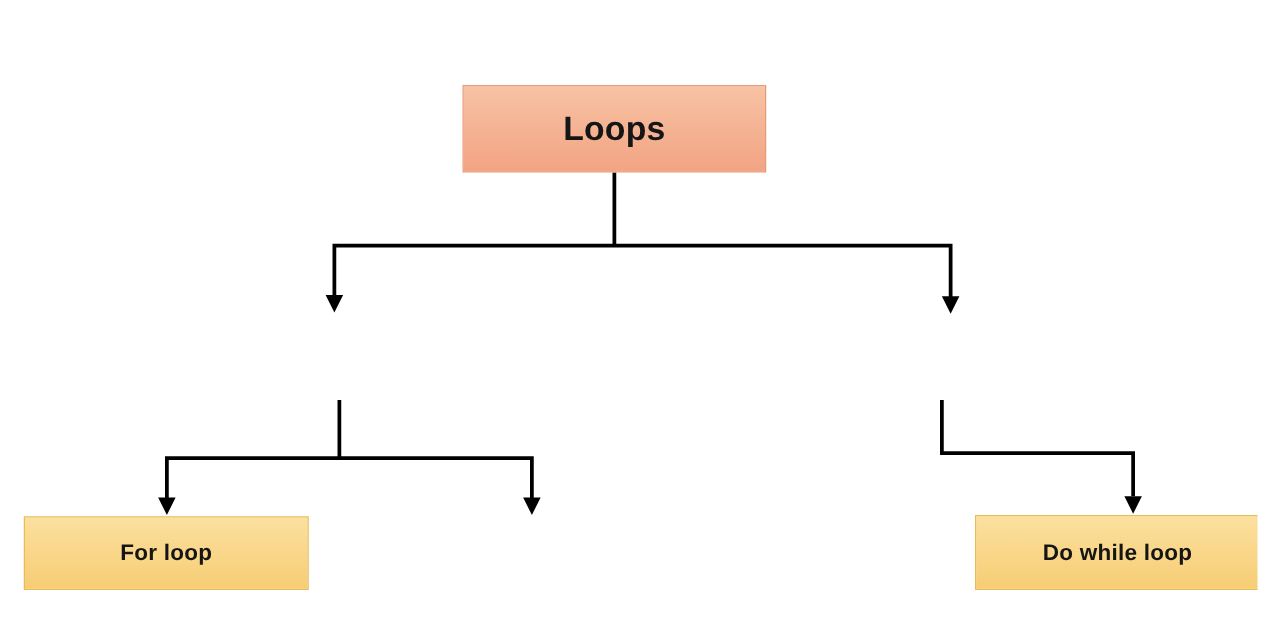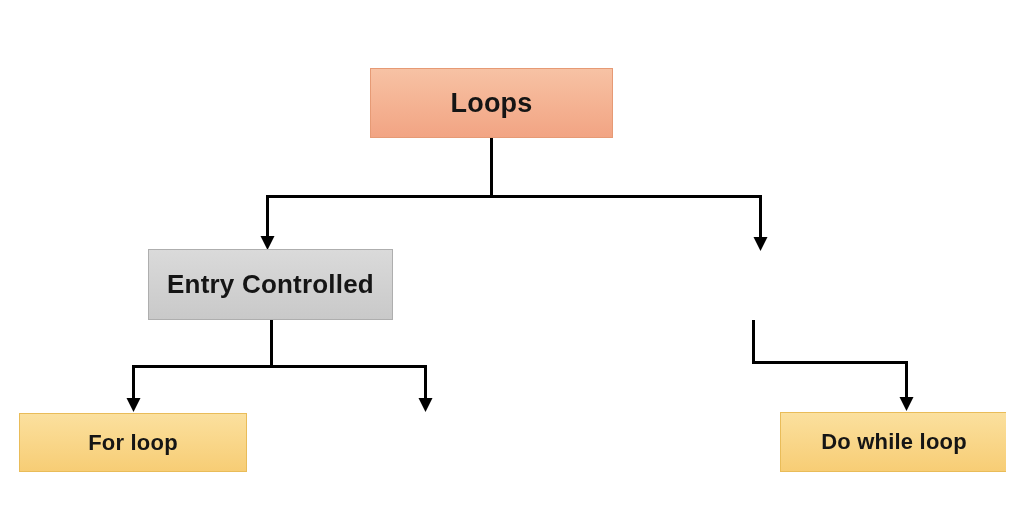--- a/index.html
+++ b/index.html
@@ -43,21 +43,21 @@
   .node-level2 {
     background: linear-gradient(to bottom, var(--level2-fill-top), var(--level2-fill-bottom));
     border: 1px solid var(--level2-border);
     font-size: 26px;
   }
   .node-entry { left: 148px; top: 249px; width: 245px; height: 71px; }
   .node-exit  { left: 638px; top: 250px; width: 245px; height: 70px; }
   .node-leaf {
     background: linear-gradient(to bottom, var(--leaf-fill-top), var(--leaf-fill-bottom));
     border: 1px solid var(--leaf-border);
-    font-size: 22px;
+    font-size: 18px;
   }
   .node-for     { left: 19px;  top: 413px; width: 228px; height: 59px; }
   .node-while   { left: 312px; top: 413px; width: 226px; height: 59px; }
   .node-dowhile { left: 780px; top: 412px; width: 228px; height: 60px; text-align: right; }
 
   .connectors path {
     fill: none;
     stroke: var(--connector, #000000);
     stroke-width: 3;
   }
@@ -86,23 +86,20 @@
     <polygon points="418.5,398 432.5,398 425.5,412"></polygon>
 
     <path d="M753.5,320 V362.5 H906.5 V397"></path>
     <polygon points="899.5,397 913.5,397 906.5,411"></polygon>
   </svg>
 
   <div class="node node-root">
     <span>Loops</span>
   </div>
 
-  <div class="node node-level2 node-entry">
-    <span>Entry Controlled</span>
-  </div>
 
 
   <div class="node node-leaf node-for">
     <span>For loop</span>
   </div>
 
 
   <div class="node node-leaf node-dowhile">
     <span>Do while loop</span>
   </div>

